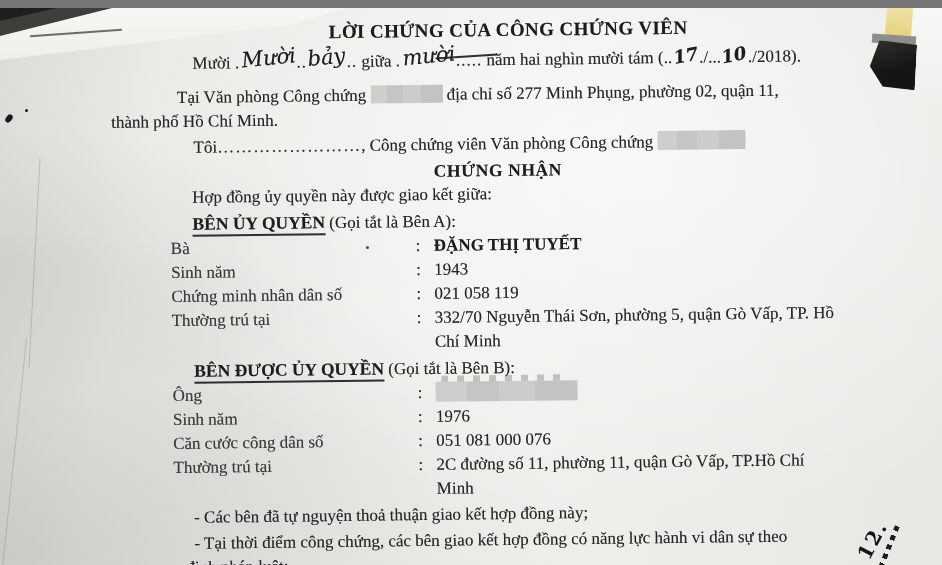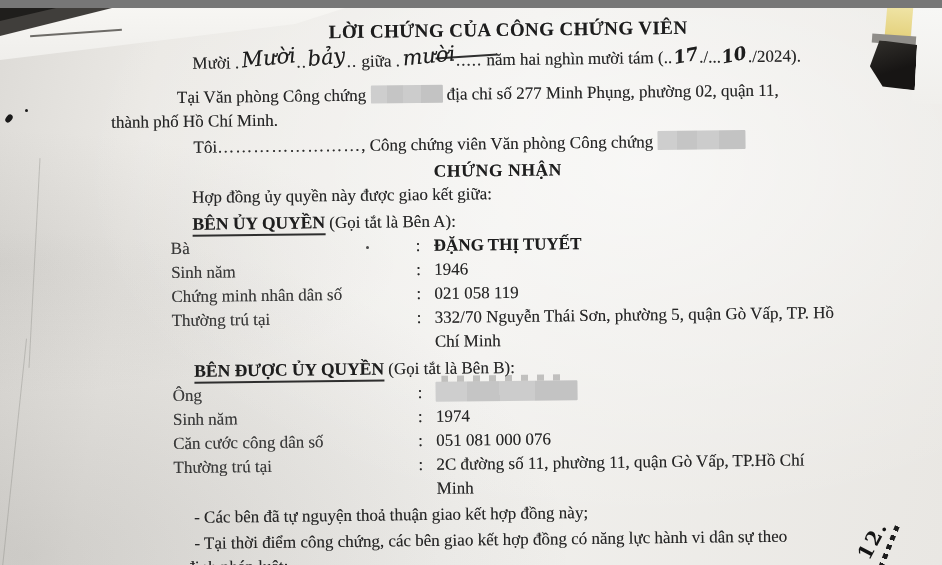--- a/index.html
+++ b/index.html
@@ -108,21 +108,21 @@
   <div class="content">
     <div class="title">LỜI CHỨNG CỦA CÔNG CHỨNG VIÊN</div>
     <div class="title-underline"></div>
 
     <div class="line date-line">
       <span>Mười</span>
       <span class="dots">.</span><span class="hw">Mười</span><span class="dots">..</span><span class="hw">bảy</span><span class="dots">..</span>
       <span>giữa</span>
       <span class="dots">.</span><span class="hw">mười</span><span class="dots">.....</span>
       <span>năm hai nghìn mười tám</span>
-      <span>(..</span><span class="hw hw-num">17</span><span>./...</span><span class="hw hw-num">10</span><span>./2024).</span>
+      <span>(..</span><span class="hw hw-num">17</span><span>./...</span><span class="hw hw-num">10</span><span>./2018).</span>
     </div>
 
     <div class="line office-l1">
       <span>Tại Văn phòng Công chứng</span>
       <span class="redact redact-1"></span>
       <span>địa chỉ số 277 Minh Phụng, phường 02, quận 11,</span>
     </div>
     <div class="line office-l2">thành phố Hồ Chí Minh.</div>
 
     <div class="line notary-line mb2">
@@ -140,21 +140,21 @@
     </div>
 
     <div class="row">
       <span class="lab">Bà</span>
       <span class="col">:</span>
       <span class="val bold">ĐẶNG THỊ TUYẾT</span>
     </div>
     <div class="row">
       <span class="lab">Sinh năm</span>
       <span class="col">:</span>
-      <span class="val">1946</span>
+      <span class="val">1943</span>
     </div>
     <div class="row">
       <span class="lab">Chứng minh nhân dân số</span>
       <span class="col">:</span>
       <span class="val">021 058 119</span>
     </div>
     <div class="row">
       <span class="lab">Thường trú tại</span>
       <span class="col">:</span>
       <span class="val"><span>332/70 Nguyễn Thái Sơn, phường 5, quận Gò Vấp, TP. Hồ</span><br><span>Chí Minh</span></span>
@@ -166,21 +166,21 @@
     </div>
 
     <div class="row">
       <span class="lab">Ông</span>
       <span class="col">:</span>
       <span class="val"><span class="redact redact-name"></span></span>
     </div>
     <div class="row">
       <span class="lab">Sinh năm</span>
       <span class="col">:</span>
-      <span class="val">1974</span>
+      <span class="val">1976</span>
     </div>
     <div class="row">
       <span class="lab">Căn cước công dân số</span>
       <span class="col">:</span>
       <span class="val">051 081 000 076</span>
     </div>
     <div class="row">
       <span class="lab">Thường trú tại</span>
       <span class="col">:</span>
       <span class="val"><span>2C đường số 11, phường 11, quận Gò Vấp, TP.Hồ Chí</span><br><span>Minh</span></span>

